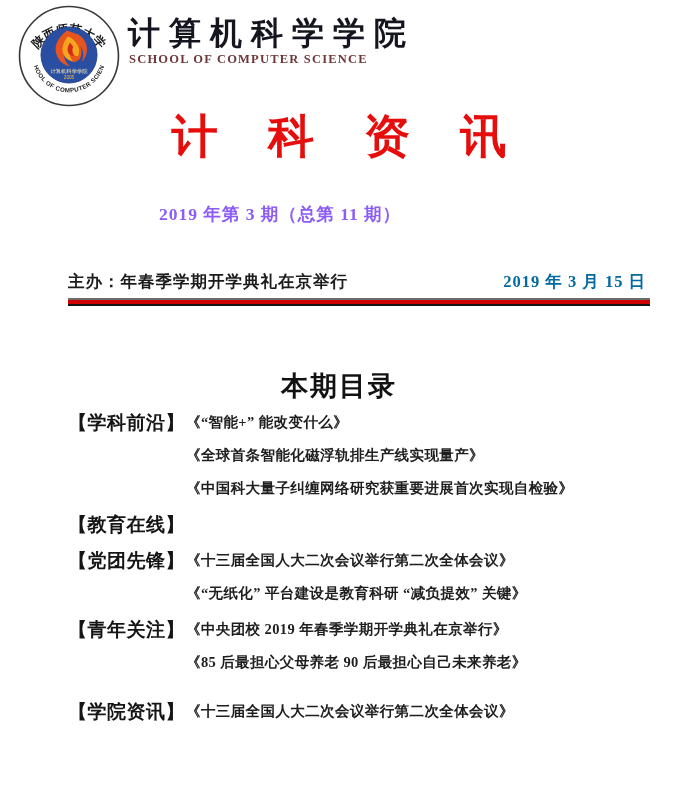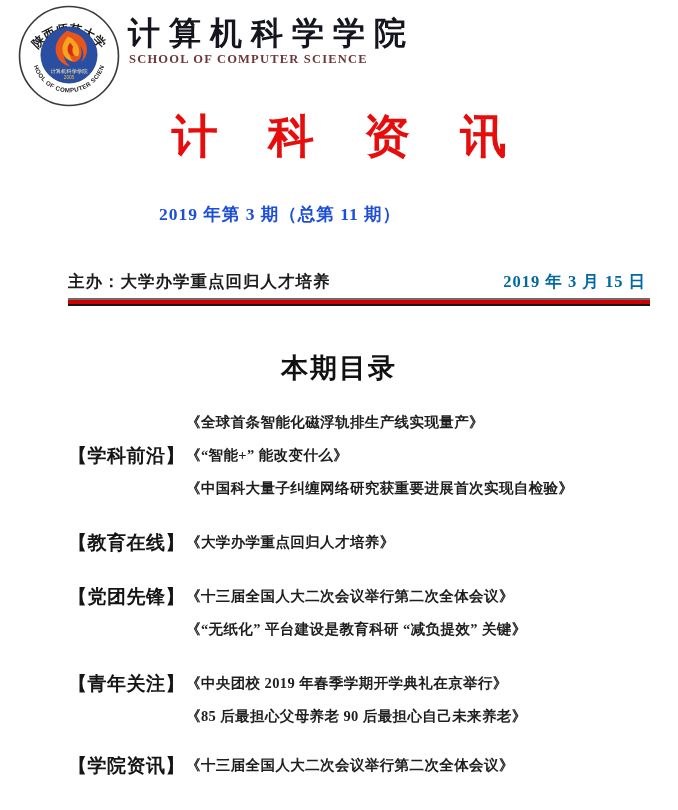--- a/index.html
+++ b/index.html
@@ -39,21 +39,21 @@
     text-align: center;
     font-size: 46px; font-weight: 700;
     letter-spacing: 0.42em; text-indent: 0.42em;
     color: #e60d0d;
     font-family: "Liberation Serif", "DejaVu Serif", serif;
   }
   .issue-line {
     position: absolute; top: 202px; left: 0; width: 560px;
     text-align: center;
     font-size: 17.5px; font-weight: 600;
-    color: #1d4ed8;
+    color: #8b5cf6;
     letter-spacing: 1px;
   }
 
   
   .pub-row {
     position: absolute; top: 271px; left: 68px; width: 582px;
     display: flex; justify-content: space-between; align-items: baseline;
   }
   .publisher {
     font-size: 16.5px; font-weight: 600; letter-spacing: 1px; color: #1c1c1c;
@@ -64,35 +64,35 @@
   }
   .red-rule {
     position: absolute; top: 298px; left: 68px; width: 582px; height: 8px;
     background: #cf0000;
     border-top: 2px solid #6d6d6d;
     border-bottom: 2px solid #161616;
   }
 
   
   .toc-heading {
-    position: absolute; top: 350px; left: 0; width: 678px;
+    position: absolute; top: 368px; left: 0; width: 678px;
     text-align: center;
     font-size: 27px; font-weight: 700;
     letter-spacing: 2px;
     color: #111;
     font-family: "Liberation Sans", "DejaVu Sans", sans-serif;
   }
   .toc-list {
     position: absolute; top: 406px; left: 68px; width: 590px;
   }
   .toc-row {
     height: 33px;
     display: flex; align-items: center;
   }
-  .toc-row.new-section { margin-top: 21px; }
+  .toc-row.new-section { margin-top: 3px; }
   .toc-row.last-section { margin-top: 16px; }
   .toc-label {
     flex: 0 0 118px;
     font-size: 19px; font-weight: 600;
     letter-spacing: 0.5px;
     color: #151515;
     white-space: nowrap;
   }
   .toc-item {
     font-size: 14.5px; font-weight: 600;
@@ -140,44 +140,43 @@
 
   <div class="org-cn">计算机科学学院</div>
   <div class="org-en">SCHOOL OF COMPUTER SCIENCE</div>
 </div>
 
 <div class="masthead-title">计 科 资 讯</div>
 
 <div class="issue-line">2019 年第 3 期（总第 11 期）</div>
 
 <div class="pub-row">
-  <span class="publisher">主办：大学办学重点回归人才培养</span>
+  <span class="publisher">主办：年春季学期开学典礼在京举行</span>
   <span class="pub-date">2019 年 3 月 15 日</span>
 </div>
 
 <div class="red-rule"></div>
 
 <div class="toc-heading">本期目录</div>
 
 <div class="toc-list">
     <div class="toc-row">
+      <span class="toc-label">【学科前沿】</span>
+      <span class="toc-item">《“智能+” 能改变什么》</span>
+    </div>
+    <div class="toc-row">
       <span class="toc-label"></span>
       <span class="toc-item">《全球首条智能化磁浮轨排生产线实现量产》</span>
-    </div>
-    <div class="toc-row">
-      <span class="toc-label">【学科前沿】</span>
-      <span class="toc-item">《“智能+” 能改变什么》</span>
     </div>
     <div class="toc-row">
       <span class="toc-label"></span>
       <span class="toc-item">《中国科大量子纠缠网络研究获重要进展首次实现自检验》</span>
     </div>
     <div class="toc-row new-section">
       <span class="toc-label">【教育在线】</span>
-      <span class="toc-item">《大学办学重点回归人才培养》</span>
     </div>
     <div class="toc-row new-section">
       <span class="toc-label">【党团先锋】</span>
       <span class="toc-item">《十三届全国人大二次会议举行第二次全体会议》</span>
     </div>
     <div class="toc-row">
       <span class="toc-label"></span>
       <span class="toc-item">《“无纸化” 平台建设是教育科研 “减负提效” 关键》</span>
     </div>
     <div class="toc-row new-section">

